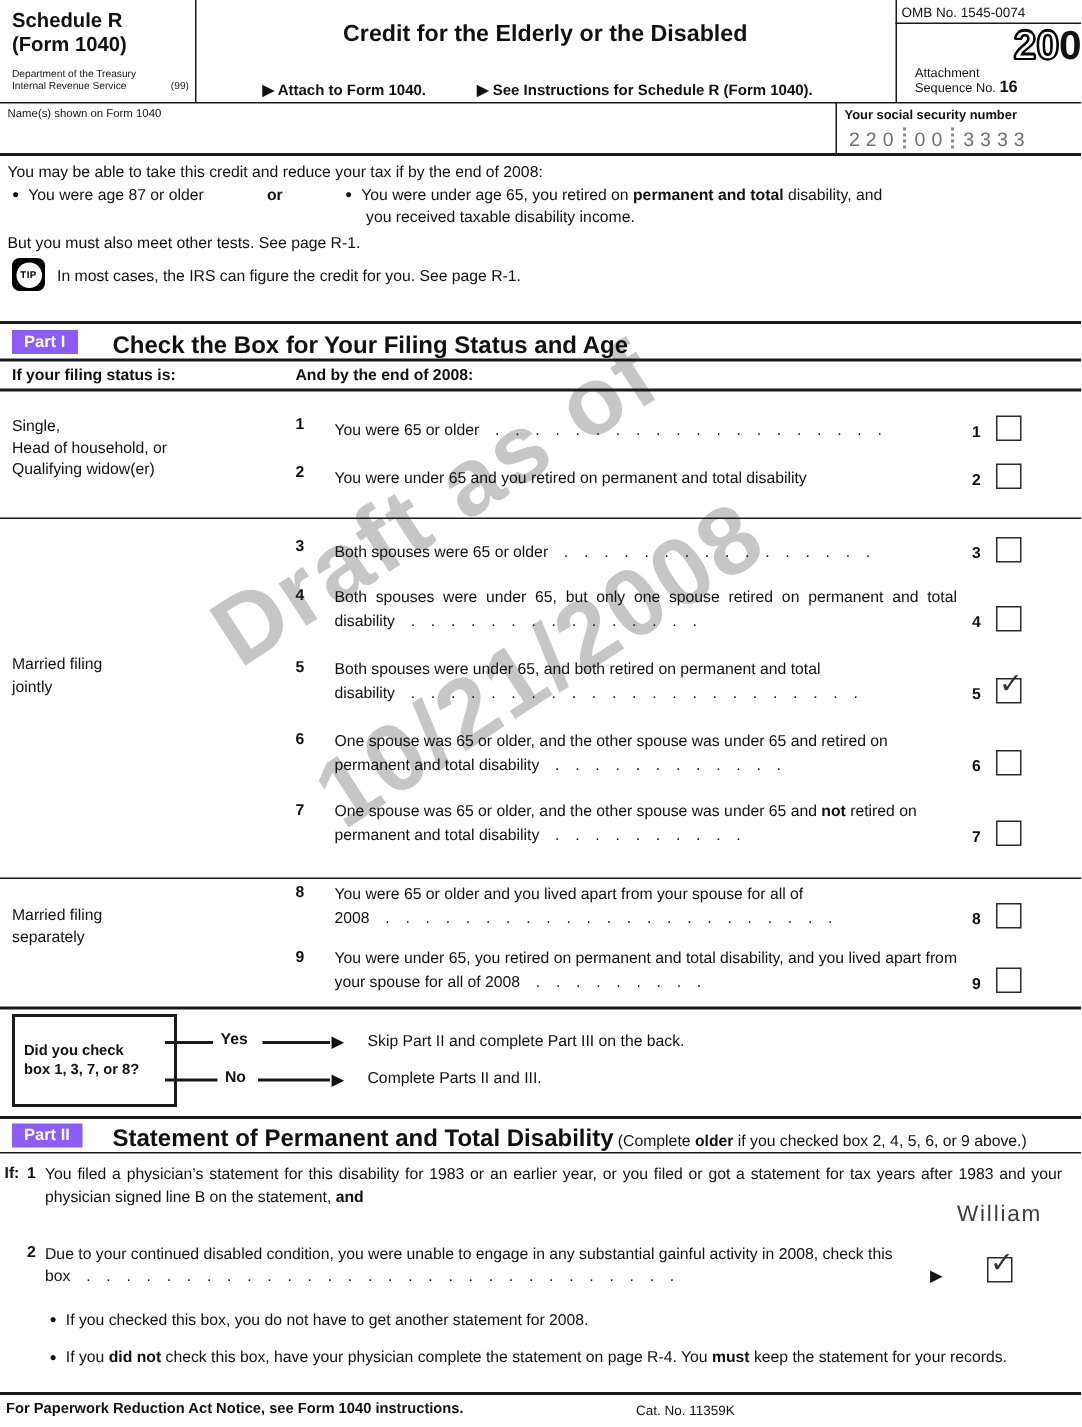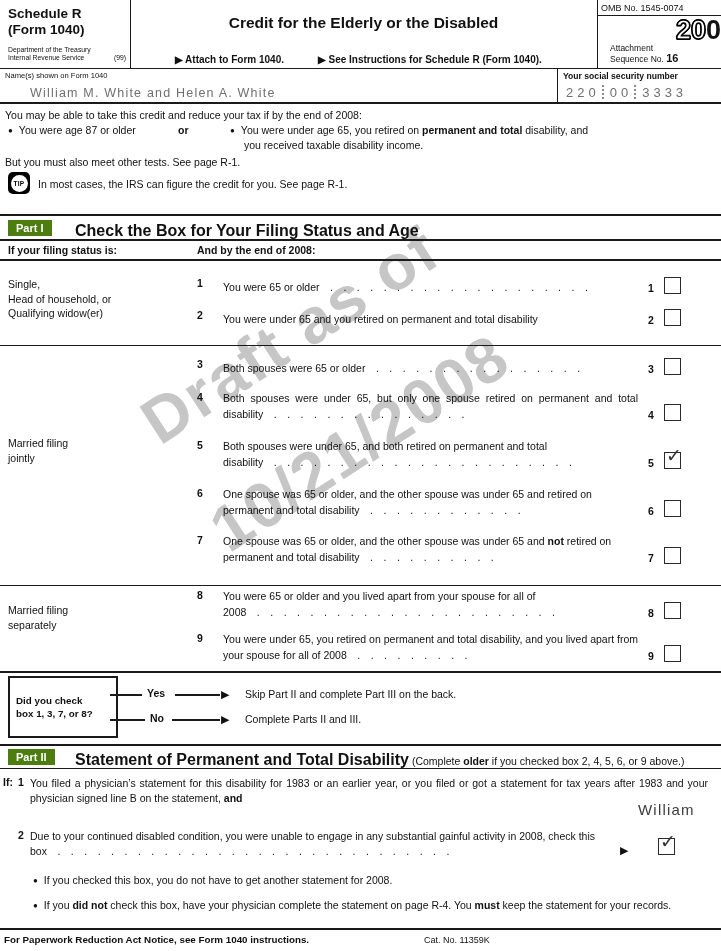--- a/index.html
+++ b/index.html
@@ -32,21 +32,21 @@
   .ssnsep{border-left:2px dotted #8a8a8a;margin:0 6px 0 2px;height:14px;}
   
   .body{font-size:10.5px;line-height:14px;}
   .bullet::before{content:"\25CF";font-size:8px;margin-right:6px;position:relative;top:-1px;}
   
   .tipicon{position:absolute;width:22px;height:22px;background:#000;border-radius:5px;}
   .tipicon .circ{position:absolute;left:2.5px;top:2.5px;width:17px;height:17px;border-radius:50%;
      background:#fff;display:flex;align-items:center;justify-content:center;
      font-size:6.5px;font-weight:bold;color:#000;letter-spacing:.3px;}
   
-  .partlbl{background:#4d7c0f;color:#fff;font-weight:bold;font-size:11px;
+  .partlbl{background:#8b5cf6;color:#fff;font-weight:bold;font-size:11px;
      padding:2px 8px 2px 8px;display:inline-block;}
   .parttitle{font-size:16px;font-weight:bold;}
   .colhdr{font-size:10.5px;font-weight:bold;}
   
   .p1row{position:absolute;left:197px;width:492px;display:flex;align-items:flex-end;}
   .lnum{width:26px;font-weight:bold;align-self:flex-start;}
   .rtext{width:415px;line-height:15.5px;text-align:justify;}
   .rtext.nj{text-align:left;}
   .rnum{width:26px;text-align:center;font-weight:bold;padding-bottom:1px;}
   .cb{position:relative;width:15px;height:15px;border:1.6px solid #2a2a2a;background:transparent;margin-bottom:1px;}
@@ -95,21 +95,20 @@
   <div class="abs attachlbl" style="left:610px;top:44px;">
     <div>Attachment</div>
     <div><span>Sequence No.</span> <span class="seqno">16</span></div>
   </div>
 
   <div class="vrule" style="left:130px;top:0;width:1px;height:68px;"></div>
   <div class="vrule" style="left:597px;top:0;width:1px;height:68px;"></div>
   <div class="rule" style="left:0;top:68px;width:721px;height:1px;"></div>
 
   <div class="abs smalllbl" style="left:5px;top:71px;">Name(s) shown on Form 1040</div>
-  <div class="abs hand" style="left:30px;top:86px;">William M. White and Helen A. White</div>
   <div class="vrule" style="left:557px;top:68px;width:1px;height:35px;"></div>
   <div class="abs ssnlbl" style="left:563px;top:71px;">Your social security number</div>
   <div class="abs ssnval" style="left:566px;top:85px;">
     <span>220</span>
       <span class="ssnsep"></span>
       <span>00</span>
       <span class="ssnsep"></span>
       <span>3333</span>
   </div>
   <div class="rule" style="left:0;top:102px;width:721px;height:2px;"></div>

